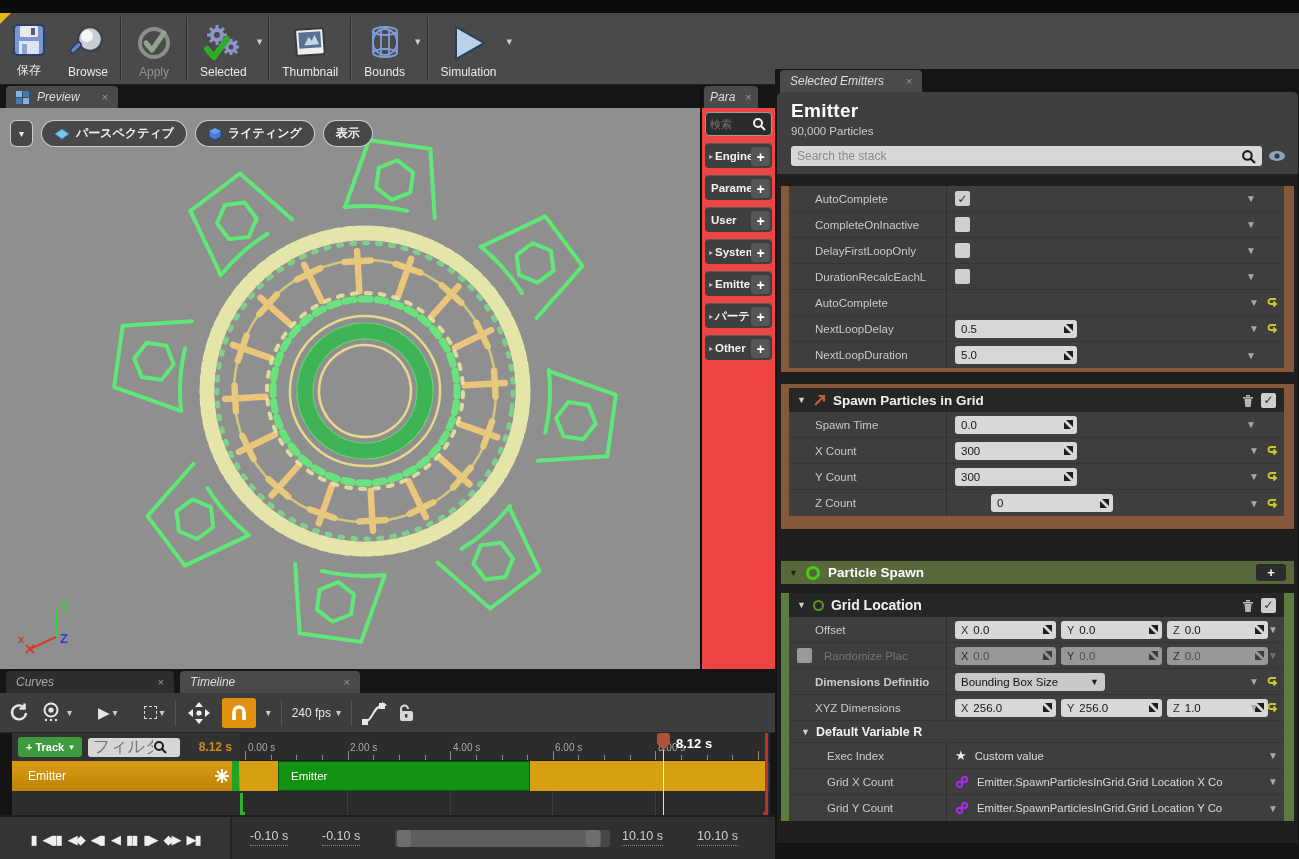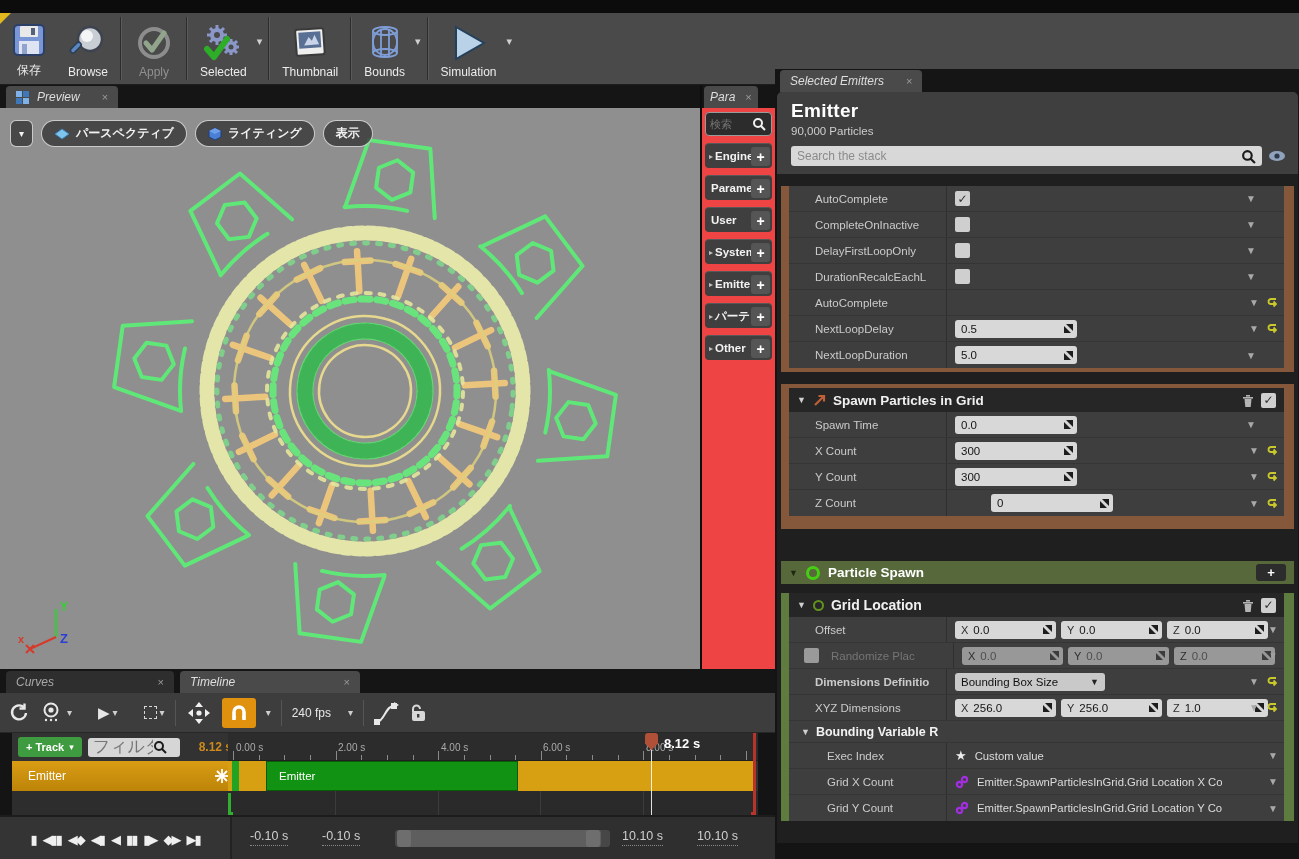--- a/index.html
+++ b/index.html
@@ -64,21 +64,21 @@
   .numfield { display:flex; align-items:center; width:122px; height:18px; background:#d8d8d8; border-radius:3px; padding:0 4px 0 6px; font-size:11.5px; color:#141414; }
   .numfield .val { flex:1; overflow:hidden; white-space:nowrap; }
   .numfield .ax { color:#2e2e2e; margin-right:5px; font-size:11px; }
   .vec .numfield { width:101px; }
   .dc { position:relative; width:9px; height:9px; flex:none; }
   .dc::before { content:""; position:absolute; right:0; top:0; border-left:7px solid transparent; border-top:7px solid #1d1d1d; }
   .dc::after { content:""; position:absolute; left:0; bottom:0; border-right:7px solid transparent; border-bottom:7px solid #1d1d1d; }
   .chk { width:15px; height:15px; background:#cfcfcf; border-radius:2px; display:flex; align-items:center; justify-content:center; font-size:12px; font-weight:bold; color:#2d2d2d; }
   .chk[data-checked="false"]::after { content:""; }
   .chk[data-checked="true"]::after { content:"✓"; }
-  .row.disabled .rowlabel { color:#757575;margin-left:7px; }
+  .row.disabled .rowlabel { color:#757575; }
   .row.disabled .numfield { background:#989898; color:#4e4e4e; }
   .row.disabled .dc::before { border-top-color:#3c3c3c; }
   .row.disabled .dc::after { border-bottom-color:#3c3c3c; }
   .modhead { display:flex; align-items:center; gap:7px; height:24px; background:#262626; padding:0 8px; }
   .modhead .tri { color:#cfcfcf; font-size:9px; }
   .modhead .mtitle { color:#f0f0f0; font-weight:bold; font-size:13.5px; flex:1; white-space:nowrap; overflow:hidden; }
   .ringicon { width:14px; height:14px; border:3.2px solid #45cf12; border-radius:50%; flex:none; }
   .ringicon.small { width:11px; height:11px; border-width:2.6px; border-color:#61941f; }
   .ps-header { display:flex; align-items:center; gap:8px; height:23px; background:#57683a; margin:0 4px; padding:0 8px; }
   .ps-header .mtitle { color:#fff; font-weight:bold; font-size:13.5px; flex:1; }
@@ -89,32 +89,32 @@
   .starglyph { color:#ececec; font-size:13px; }
   .revert svg { display:block; }
 
   
   #timeline-panel { position:absolute; left:0; top:669px; width:775px; height:190px; background:#141414; }
   #timeline-panel .tabbar { height:24px; }
   #tl-toolbar { position:absolute; top:24px; left:0; width:775px; height:40px; background:#3d3d3d; border-bottom:1px solid #272727; display:flex; align-items:center; padding:0 8px; gap:10px; color:#e6e6e6; }
   .tlsep { width:1px; height:26px; background:#2a2a2a; border-right:1px solid #555; }
   .tlbtn { display:flex; align-items:center; gap:3px; }
   .magnetbtn { width:34px; height:30px; background:#e0920e; border-radius:3px; display:flex; align-items:center; justify-content:center; }
-  .fpsbtn { font-size:12px; color:#e8e8e8; display:flex; gap:17px; align-items:center; }
+  .fpsbtn { font-size:12px; color:#e8e8e8; display:flex; gap:5px; align-items:center; }
   #tl-body { position:absolute; top:64px; left:0; width:775px; height:82px; }
   #tl-left { position:absolute; left:12px; top:0; width:232px; height:82px; background:#2d2d2d; border-right:2px solid #1c1c1c; }
   #tl-lefthead { display:flex; align-items:center; height:28px; padding:0 6px; gap:6px; background:#323232; }
   .trackbtn { display:flex; align-items:center; gap:5px; background:#3f9b3f; border-radius:3px; height:20px; padding:0 8px; color:#fff; font-weight:bold; font-size:11px; }
   .filterbox { display:flex; align-items:center; background:#d6d6d6; border-radius:3px; height:19px; width:92px; padding:0 5px; }
   .filterbox input { width:60px; border:0; outline:none; background:transparent; font-size:17px; color:#444; }
   #dur-badge { color:#cd8a1b; font-weight:bold; font-size:12px; margin-left:auto; margin-right:4px; }
   #track-row { position:absolute; left:0; top:28px; width:232px; height:30px; background:linear-gradient(#d99c14,#bd8408); display:flex; align-items:center; color:#fff; font-size:12px; padding-left:16px; }
   #track-row .burst { margin-left:auto; margin-right:14px; }
   #track-greenstrip { position:absolute; left:232px; top:28px; width:7px; height:30px; background:#23a323; z-index:3; }
-  #tl-area { position:absolute; left:228px; top:0; width:530px; height:82px; background:#2b2b2b; }
+  #tl-area { position:absolute; left:240px; top:0; width:530px; height:82px; background:#2b2b2b; }
   #ruler { position:absolute; left:0; top:0; width:530px; height:28px; background:#2c2c2c; border-bottom:1px solid #1f1f1f; }
   .rlabel { position:absolute; top:9px; font-size:10px; color:#ababab; white-space:nowrap; }
   .rtick { position:absolute; bottom:0; width:1px; background:#8a8a8a; }
   #clip-lane { position:absolute; left:0; top:28px; width:530px; height:30px; background:#333; }
   #yellow-bar { position:absolute; left:0; top:0; width:527px; height:30px; background:#d7a013; }
   #green-clip { position:absolute; left:38px; top:0; width:252px; height:30px; background:#129212; border:1px solid #0a5c0a; color:#fff; font-size:11.5px; display:flex; align-items:center; padding-left:12px; }
   #lane2 { position:absolute; left:0; top:58px; width:530px; height:24px; background:#2a2a2a; }
   .gline { position:absolute; top:0; width:1px; height:24px; background:#3c3c3c; }
   #playhead-line { position:absolute; left:423px; top:8px; width:1px; height:74px; background:rgba(255,255,255,.85); z-index:5; }
   #playhead-marker { position:absolute; left:417px; top:0px; width:13px; height:17px; background:#b05038; border-radius:3px 3px 6px 6px; clip-path:polygon(0 0,100% 0,100% 62%,50% 100%,0 62%); z-index:6; }
@@ -789,21 +789,21 @@
               <span class="revert">
                 <svg width="11" height="11" viewBox="0 0 11 11" fill="none" stroke="#c9c92b" stroke-width="1.8">
                   <path d="M9 2 H4 a2.5 2.5 0 0 0 0 5 h4"></path>
                   <path d="M6.5 4.5 L9 7 L6.5 9.5"></path>
                 </svg>
               </span>
             </div>
         </div>
         <div class="subhead">
           <span class="tri" style="font-size:9px;color:#cfcfcf;">▼</span>
-          <span>Bounding Variable R</span>
+          <span>Default Variable R</span>
         </div>
         <div class="row">
           <div class="rowlabel" style="padding-left:38px;">Exec Index</div>
           <div class="rowfields" style="gap:8px;">
               <span class="starglyph">★</span>
               <span class="linktext">Custom value</span>
             </div>
           <div class="rowend">
               <span class="caret">▼</span>
             </div>

